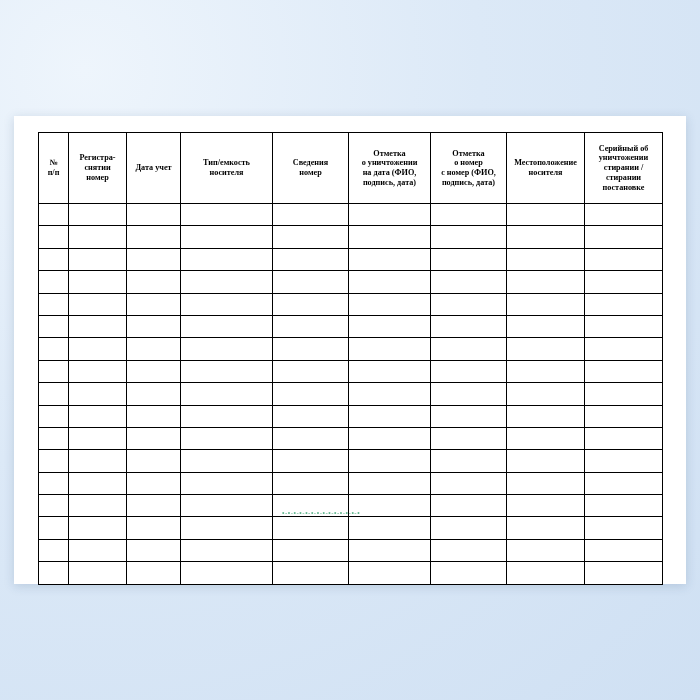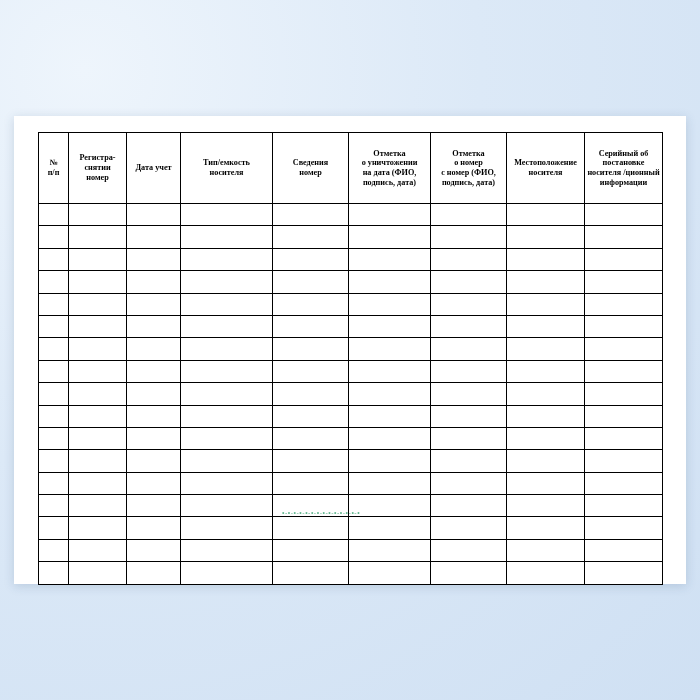--- a/index.html
+++ b/index.html
@@ -149,23 +149,23 @@
               <span class="hdr-line">о номер</span>
               <span class="hdr-line">с номер (ФИО,</span>
               <span class="hdr-line">подпись, дата)</span>
             </th>
             <th>
               <span class="hdr-line">Местоположение</span>
               <span class="hdr-line">носителя</span>
             </th>
             <th>
               <span class="hdr-line">Серийный об</span>
+              <span class="hdr-line">уничтожении</span>
+              <span class="hdr-line">стирании /стирании</span>
               <span class="hdr-line">постановке</span>
-              <span class="hdr-line">носителя /ционный</span>
-              <span class="hdr-line">информации</span>
             </th>
           </tr>
         </thead>
         <tbody id="table-body">
             <tr>
               <td></td>
               <td></td>
               <td></td>
               <td></td>
               <td></td>

